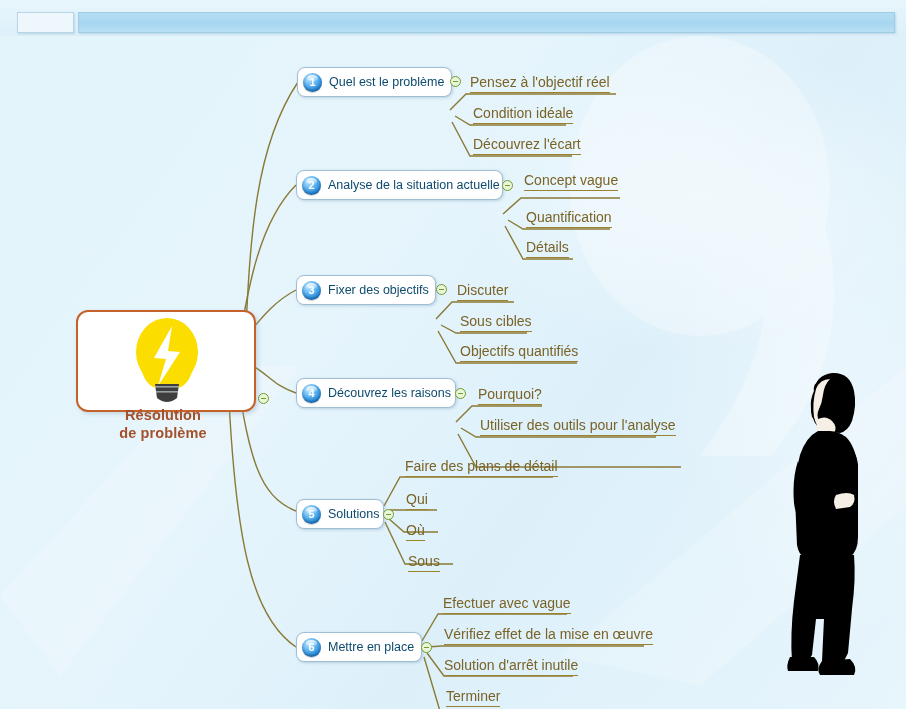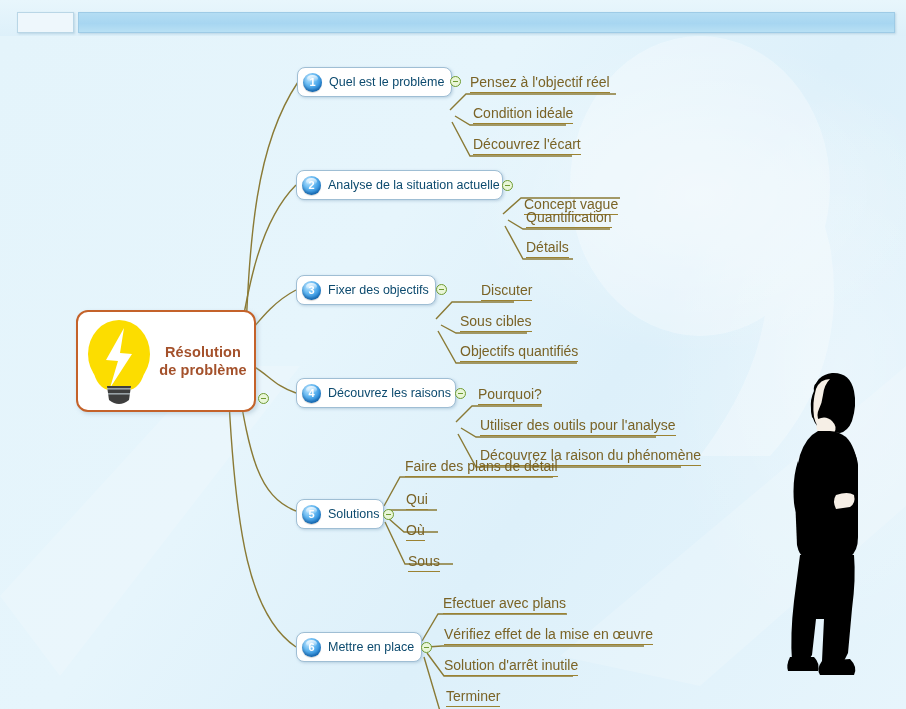--- a/index.html
+++ b/index.html
@@ -61,20 +61,21 @@
   #central-node {
     position: absolute;
     left: 76px; top: 274px;
     width: 176px; height: 98px;
     background: #ffffff;
     border: 2px solid #c4622a;
     border-radius: 12px;
     box-shadow: 2px 2px 4px rgba(140,170,190,.4);
     display: flex;
     align-items: center;
+    flex-direction: column;
   }
   #bulb-wrap { width: 78px; height: 94px; position: relative; flex: 0 0 78px; margin-left: 2px; }
   #central-title {
     flex: 1;
     text-align: center;
     color: #a4512b;
     font-weight: bold;
     font-size: 14.5px;
     line-height: 18px;
     letter-spacing: .1px;
@@ -237,58 +238,57 @@
     <div class="collapse-btn" style="left:450px; top:40px;"></div>
     <div class="sub-item" style="left:470px; top:39px;">Pensez à l'objectif réel</div>
     <div class="sub-item" style="left:473px; top:70px;">Condition idéale</div>
     <div class="sub-item" style="left:473px; top:101px;">Découvrez l'écart</div>
 
     <div class="branch-node" style="left:296px; top:134px; width:207px;">
       <div class="badge">2</div>
       <div class="branch-label">Analyse de la situation actuelle</div>
     </div>
     <div class="collapse-btn" style="left:502px; top:144px;"></div>
-    <div class="sub-item" style="left:524px; top:161px;">Concept vague</div>
+    <div class="sub-item" style="left:524px; top:137px;">Concept vague</div>
     <div class="sub-item" style="left:526px; top:174px;">Quantification</div>
     <div class="sub-item" style="left:526px; top:204px;">Détails</div>
 
     <div class="branch-node" style="left:296px; top:239px; width:140px;">
       <div class="badge">3</div>
       <div class="branch-label">Fixer des objectifs</div>
     </div>
     <div class="collapse-btn" style="left:436px; top:248px;"></div>
-    <div class="sub-item" style="left:457px; top:247px;margin-left:24px;">Discuter</div>
+    <div class="sub-item" style="left:457px; top:247px;">Discuter</div>
     <div class="sub-item" style="left:460px; top:278px;">Sous cibles</div>
     <div class="sub-item" style="left:460px; top:308px;">Objectifs quantifiés</div>
 
     <div class="branch-node" style="left:296px; top:342px; width:160px;">
       <div class="badge">4</div>
       <div class="branch-label">Découvrez les raisons</div>
     </div>
     <div class="collapse-btn" style="left:455px; top:352px;"></div>
     <div class="sub-item" style="left:478px; top:351px;">Pourquoi?</div>
     <div class="sub-item" style="left:480px; top:382px;">Utiliser des outils pour l'analyse</div>
-    <div class="sub-item" style="left:480px; top:412px;">Découvrez la raison du phénomène</div>
 
     <div class="branch-node" style="left:296px; top:463px; width:88px;">
       <div class="badge">5</div>
       <div class="branch-label">Solutions</div>
     </div>
     <div class="collapse-btn" style="left:383px; top:473px;"></div>
     <div class="sub-item" style="left:405px; top:423px;">Faire des plans de détail</div>
     <div class="sub-item" style="left:406px; top:456px;">Qui</div>
     <div class="sub-item" style="left:406px; top:487px;">Où</div>
     <div class="sub-item" style="left:408px; top:518px;">Sous</div>
 
     <div class="branch-node" style="left:296px; top:596px; width:126px;">
       <div class="badge">6</div>
       <div class="branch-label">Mettre en place</div>
     </div>
     <div class="collapse-btn" style="left:421px; top:606px;"></div>
-    <div class="sub-item" style="left:443px; top:560px;">Efectuer avec plans</div>
+    <div class="sub-item" style="left:443px; top:560px;">Efectuer avec vague</div>
     <div class="sub-item" style="left:444px; top:591px;">Vérifiez effet de la mise en œuvre</div>
     <div class="sub-item" style="left:444px; top:622px;">Solution d'arrêt inutile</div>
     <div class="sub-item" style="left:446px; top:653px;">Terminer</div>
 
     <svg style="position:absolute; left:778px; top:333px; width:110px; height:315px;" viewBox="0 0 110 315" xmlns="http://www.w3.org/2000/svg">
       <g fill="#000000">
 
         <path d="M36 22 Q 38 6 54 4 Q 72 3 76 22 Q 79 36 74 52 Q 70 62 62 64 L 44 62 Q 34 54 33 40 Q 32 30 36 22 Z"></path>
 
         <path d="M36 24 Q 34 14 43 11 Q 38 22 40 32 Q 35 44 40 54 L 34 48 Q 31 36 36 24 Z" fill="#000"></path>

